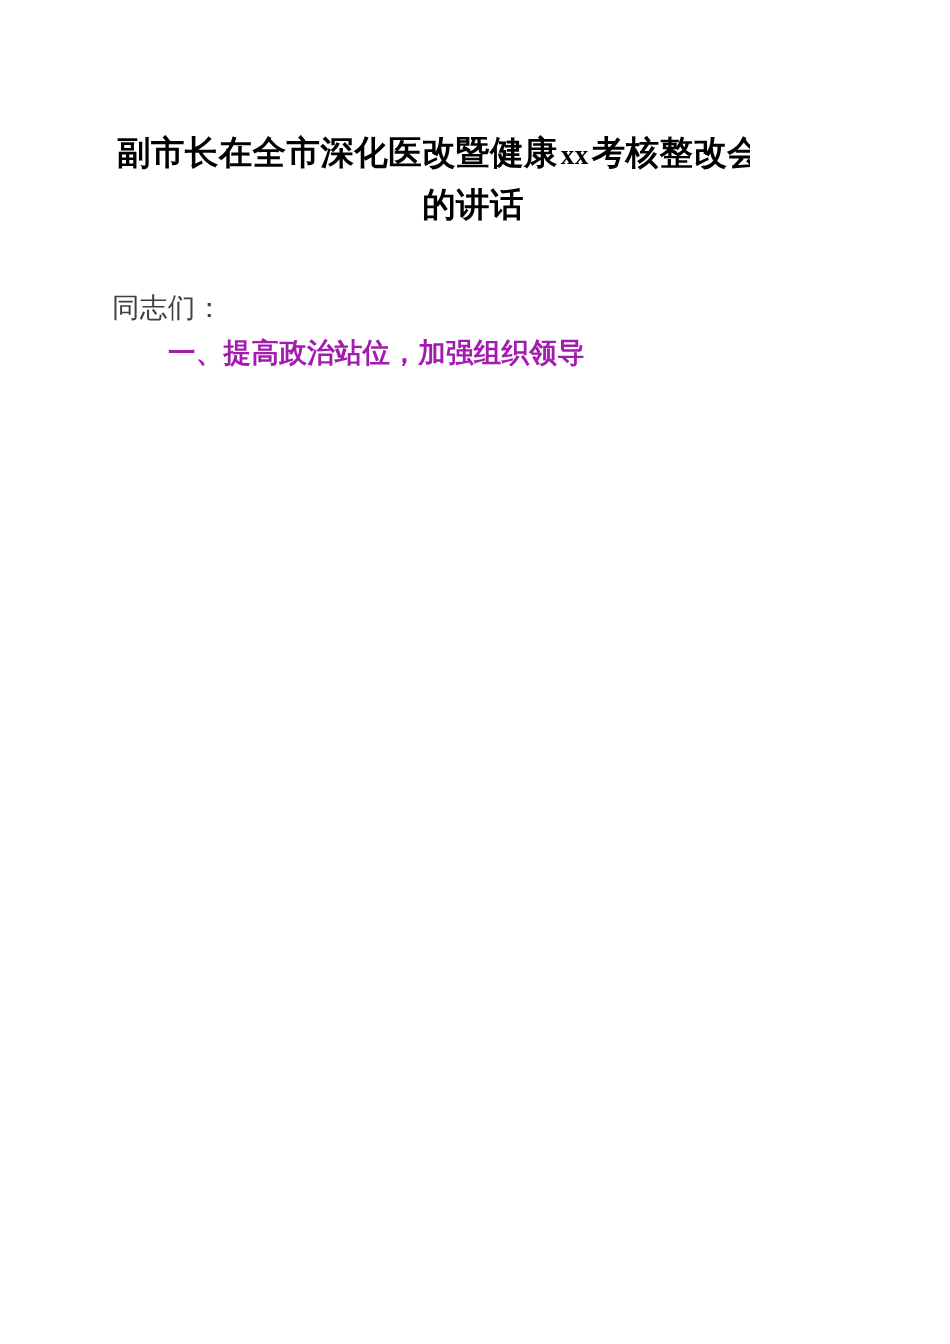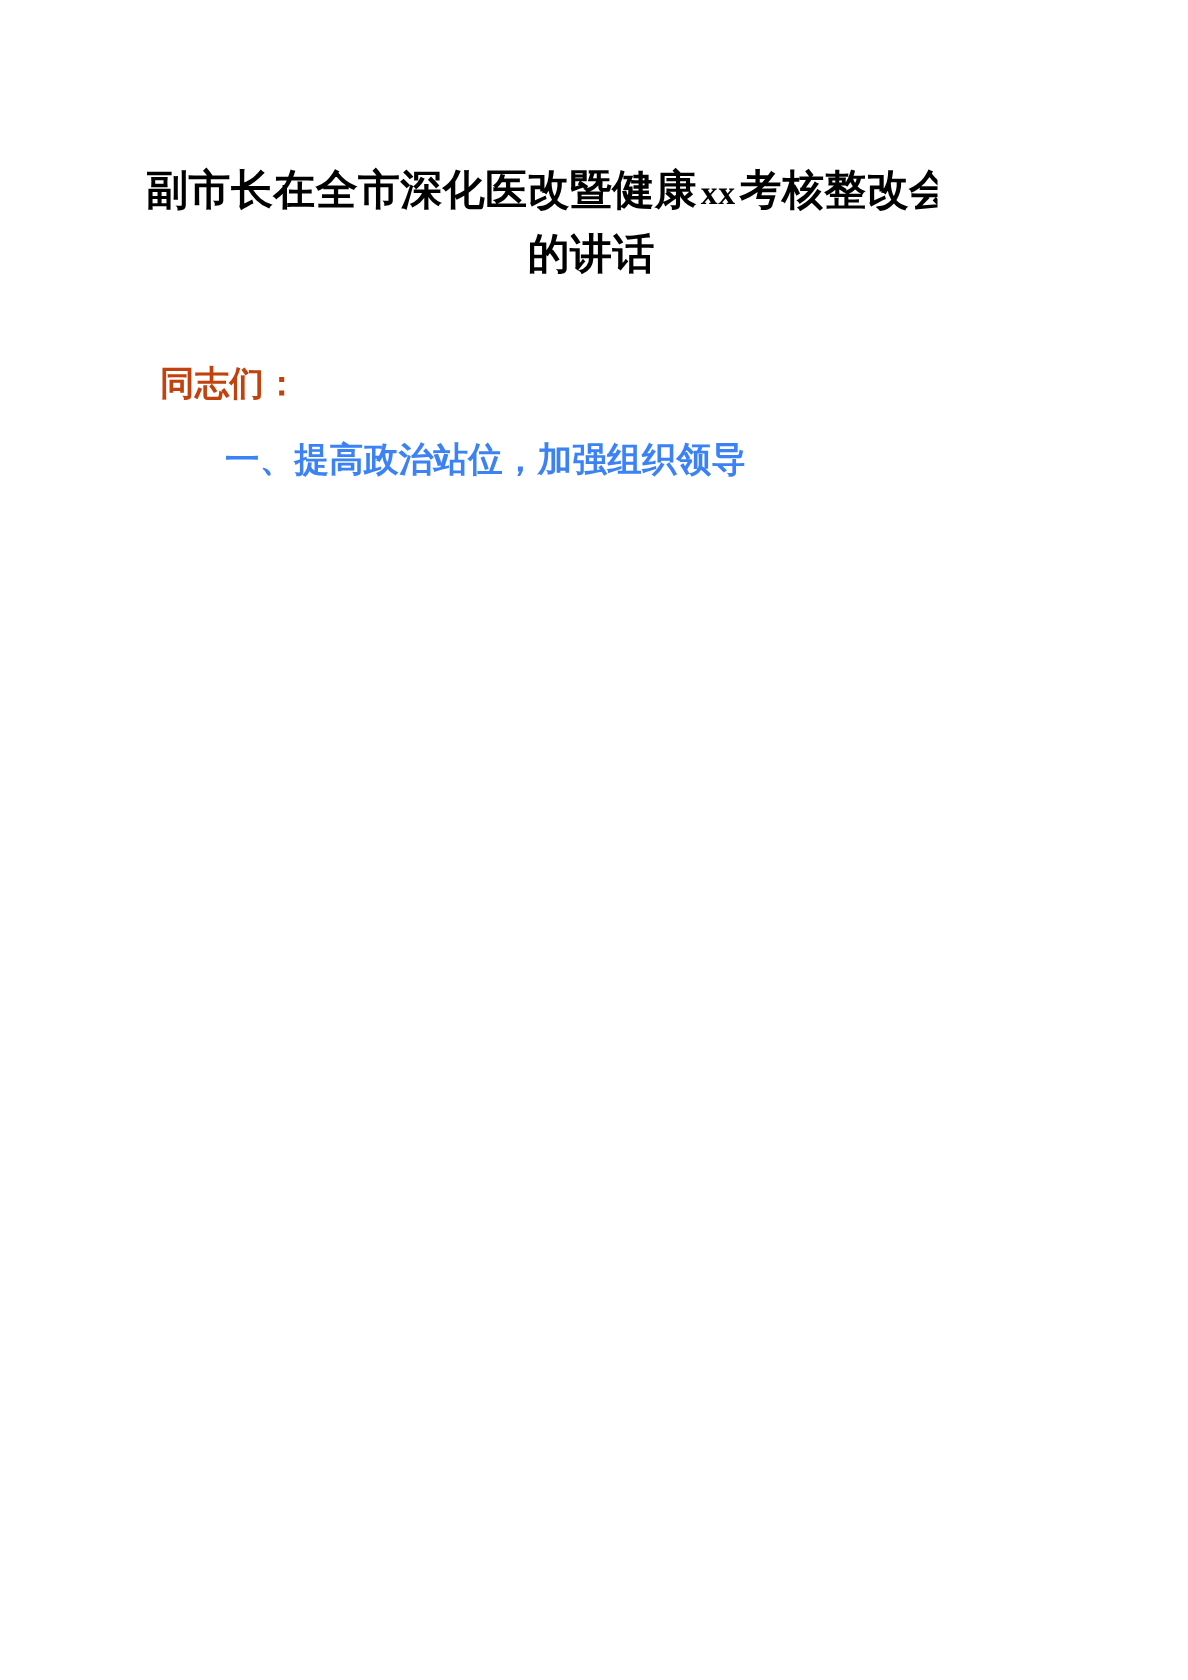--- a/index.html
+++ b/index.html
@@ -43,51 +43,51 @@
   .doc-title .latin {
     font-family: "Liberation Serif", "DejaVu Serif", serif;
     font-weight: 700;
     font-size: 27px;
     padding: 0 3px;
     letter-spacing: 0.5px;
   }
 
   
   .body-block {
-    margin: 16px;
+    margin: 0;
     padding: 0;
     font-family: "Liberation Serif", "DejaVu Serif", serif;
     font-size: 27.5px;
     line-height: 45.2px;
     text-align: justify;
     text-justify: inter-ideograph;
     letter-spacing: 0.35px;
-    color: #c2410c;
-    font-weight: 700;
+    color: #404040;
+    font-weight: 400;
   }
   .body-block .latin {
     font-family: "Liberation Serif", "DejaVu Serif", serif;
     font-size: 25px;
     padding: 0 1.5px;
     letter-spacing: 0.2px;
   }
   .indent2 { text-indent: 56px; }
   .salutation { margin-top: 55px; }
 
   
   .section-heading {
-    margin: 12px;
+    margin: 0;
     padding: 0;
     font-family: "Liberation Sans", "DejaVu Sans", sans-serif;
     font-weight: 700;
     font-size: 27.5px;
     line-height: 45.2px;
     letter-spacing: 0.3px;
     text-indent: 56px;
-    color: #3b82f6;
+    color: #a21caf;
   }
 </style>
 </head>
 <body>
 
 <div class="page">
   <div class="content">
 
     <h1 class="doc-title"><span>副市长在全市深化医改暨健康</span><span class="latin">xx</span><span>考核整改会</span><span>议上的讲话</span></h1>
 

